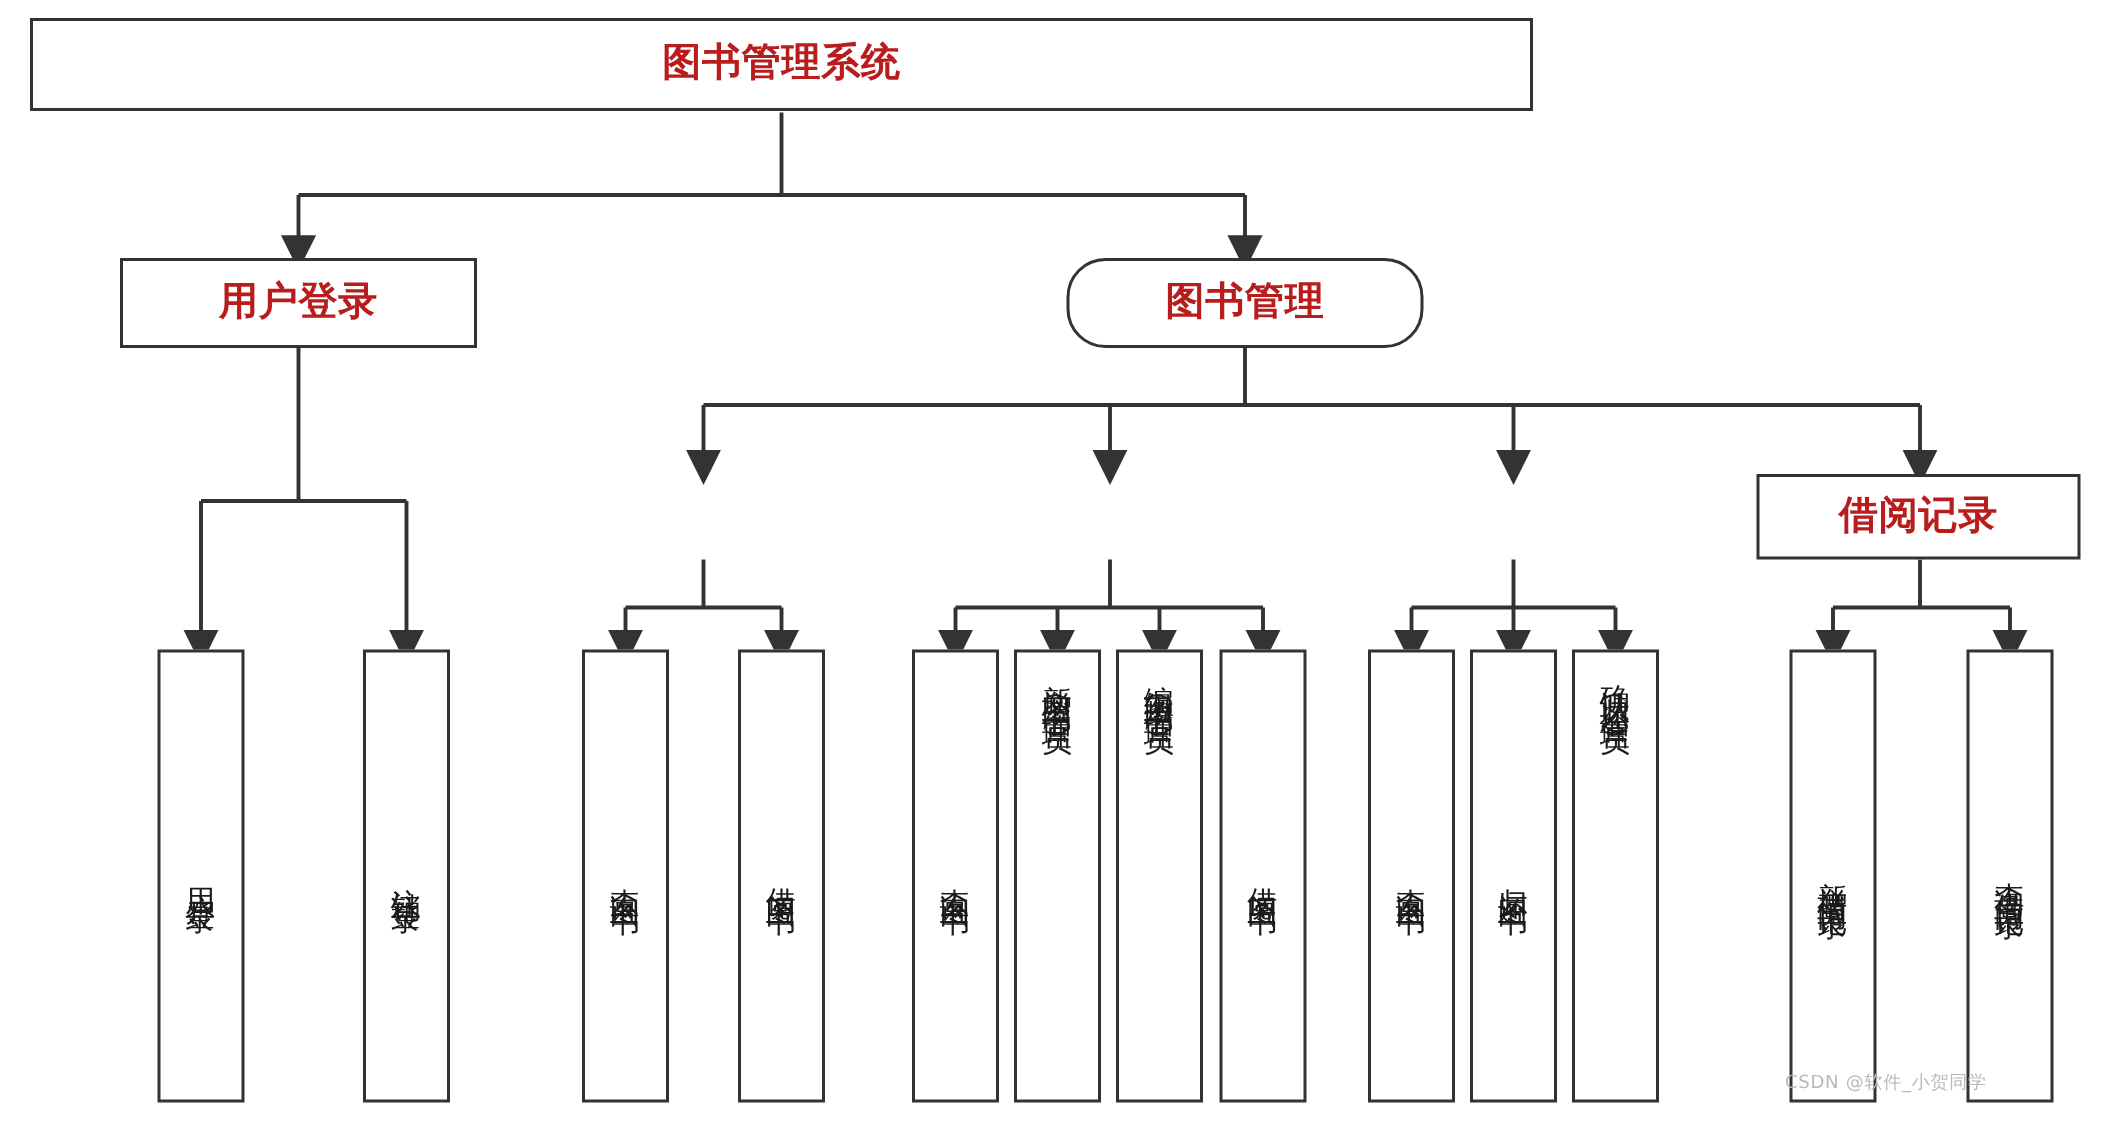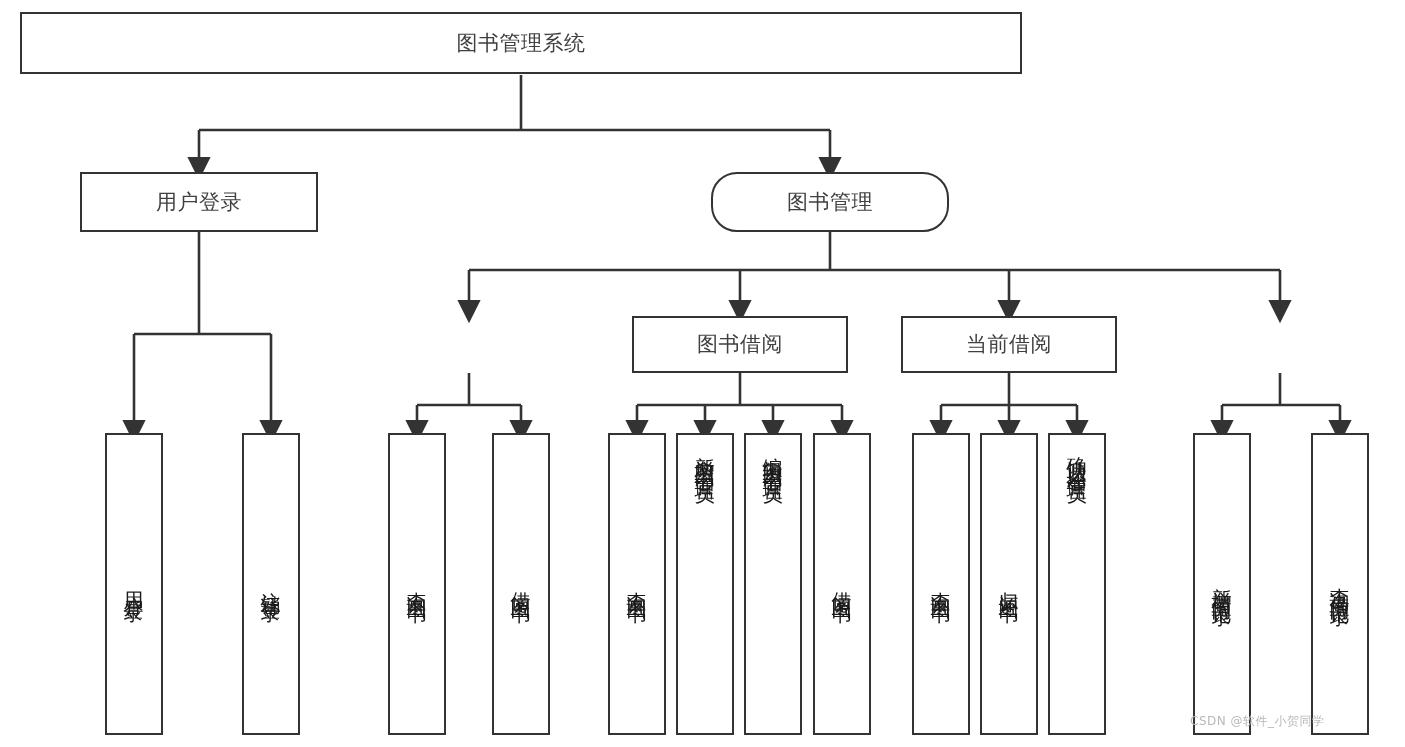--- a/index.html
+++ b/index.html
@@ -29,25 +29,26 @@
     position: absolute;
     box-sizing: border-box;
     background: #ffffff;
     border: 2px solid #333333;
     display: flex;
     align-items: center;
     justify-content: center;
     overflow: hidden;
   }
   .node-label-h {
-    font-size: 21px;
-    color: #404040;
+    font-size: 26px;
+    color: #b91c1c;
     line-height: 1.15;
     letter-spacing: 0.5px;
     white-space: nowrap;
+    font-weight: bold;
   }
   .node-label-v {
     font-size: 20px;
     color: #1a1a1a;
     writing-mode: vertical-rl;
     text-orientation: upright;
     letter-spacing: 4px;
     line-height: 1.1;
     white-space: nowrap;
   }
@@ -131,28 +132,25 @@
 
   <div class="node-box" style="left:80px; top:172px; width:238px; height:60px;">
     <span class="node-label-h">用户登录</span>
   </div>
 
   <div class="node-box" style="left:711px; top:172px; width:238px; height:60px;border-radius:26px;">
     <span class="node-label-h">图书管理</span>
   </div>
 
 
-  <div class="node-box" style="left:632px; top:316px; width:216px; height:57px;">
-    <span class="node-label-h">图书借阅</span>
-  </div>
-
-  <div class="node-box" style="left:901px; top:316px; width:216px; height:57px;">
-    <span class="node-label-h">当前借阅</span>
-  </div>
-
+
+
+  <div class="node-box" style="left:1171px; top:316px; width:216px; height:57px;">
+    <span class="node-label-h">借阅记录</span>
+  </div>
 
   <div class="node-box leaf-box centered" style="left:105px; top:433px; width:58px; height:302px;">
     <span class="node-label-v">用户登录</span>
   </div>
 
   <div class="node-box leaf-box centered" style="left:242px; top:433px; width:58px; height:302px;">
     <span class="node-label-v">注销登录</span>
   </div>
 
   <div class="node-box leaf-box centered" style="left:388px; top:433px; width:58px; height:302px;">

